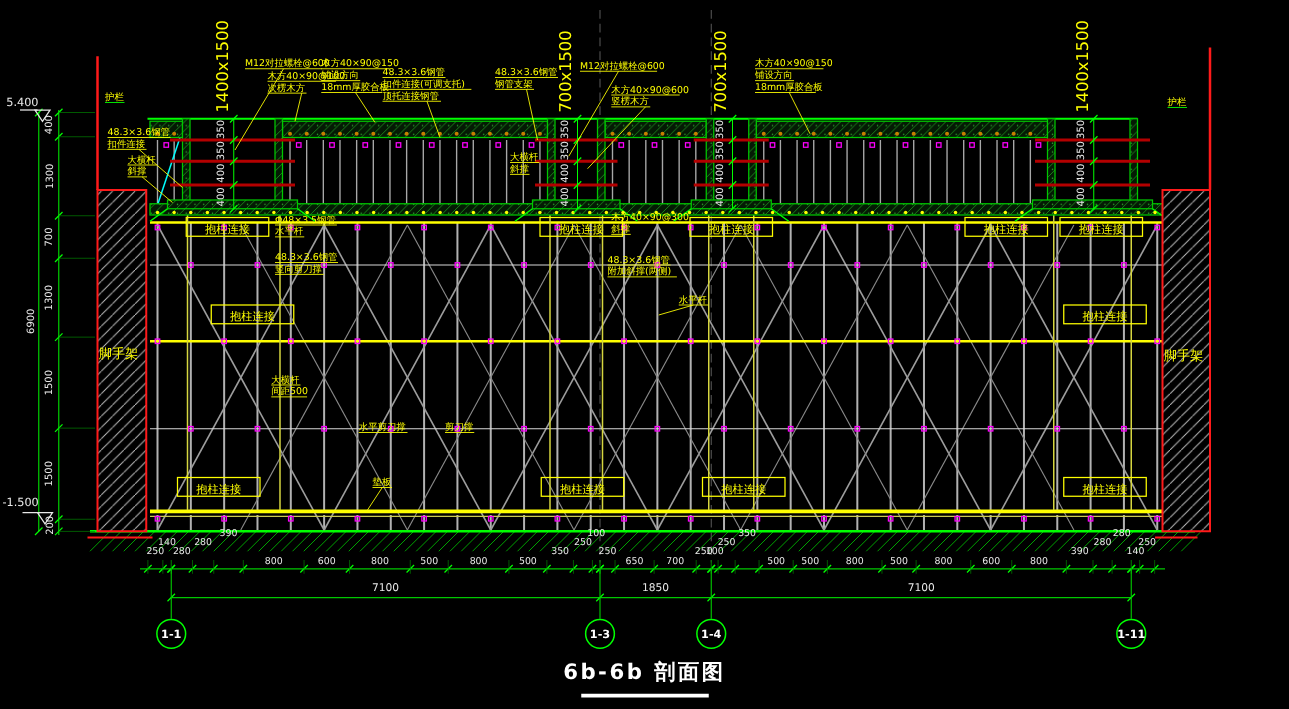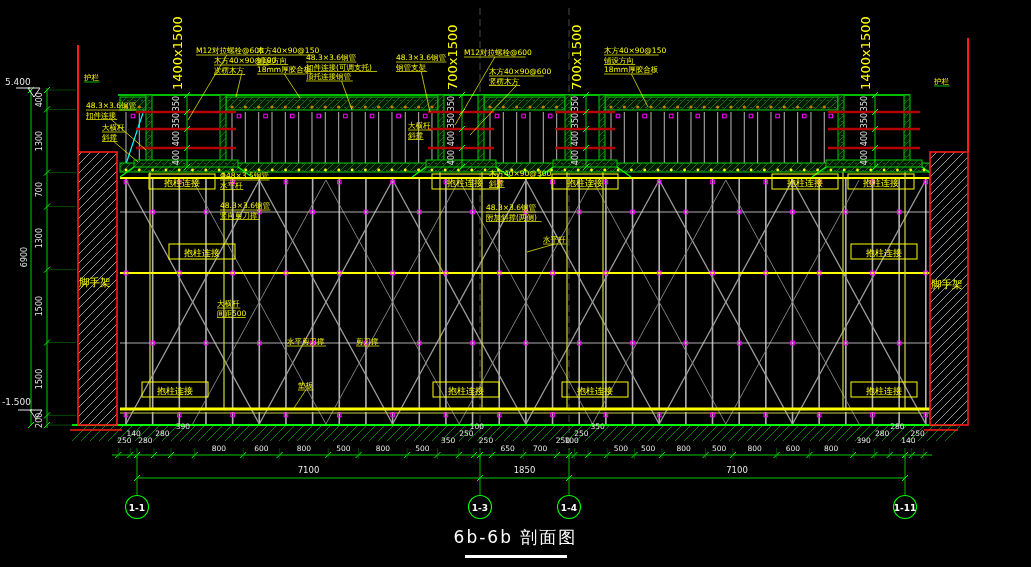--- a/index.html
+++ b/index.html
@@ -1,20 +1,20 @@
 <!DOCTYPE html>
 <html><head>
 <meta charset="utf-8">
 <style>
   html,body{margin:0;padding:0;background:#000;}
   #stage{position:relative;width:1031px;height:567px;background:#000;overflow:hidden;
          font-family:"DejaVu Sans",sans-serif;}
   #drawing{position:absolute;left:0;top:0;}
   #title-block{position:absolute;left:0;top:526px;width:1031px;text-align:center;color:#fff;}
-  #title-text{font-size:17px;font-weight:normal;letter-spacing:2px;color:#fff;}
+  #title-text{font-size:17px;font-weight:bold;letter-spacing:2px;color:#fff;}
   #title-underline{width:102px;height:3px;background:#fff;margin:6px auto 0 auto;}
   svg text{font-family:"DejaVu Sans",sans-serif;}
 </style>
 </head>
 <body>
 
 <div id="stage">
   <svg id="drawing" width="1031" height="567" viewBox="0 0 1031 567">
     <defs>
       <pattern id="slab" width="7" height="7" patternUnits="userSpaceOnUse">

